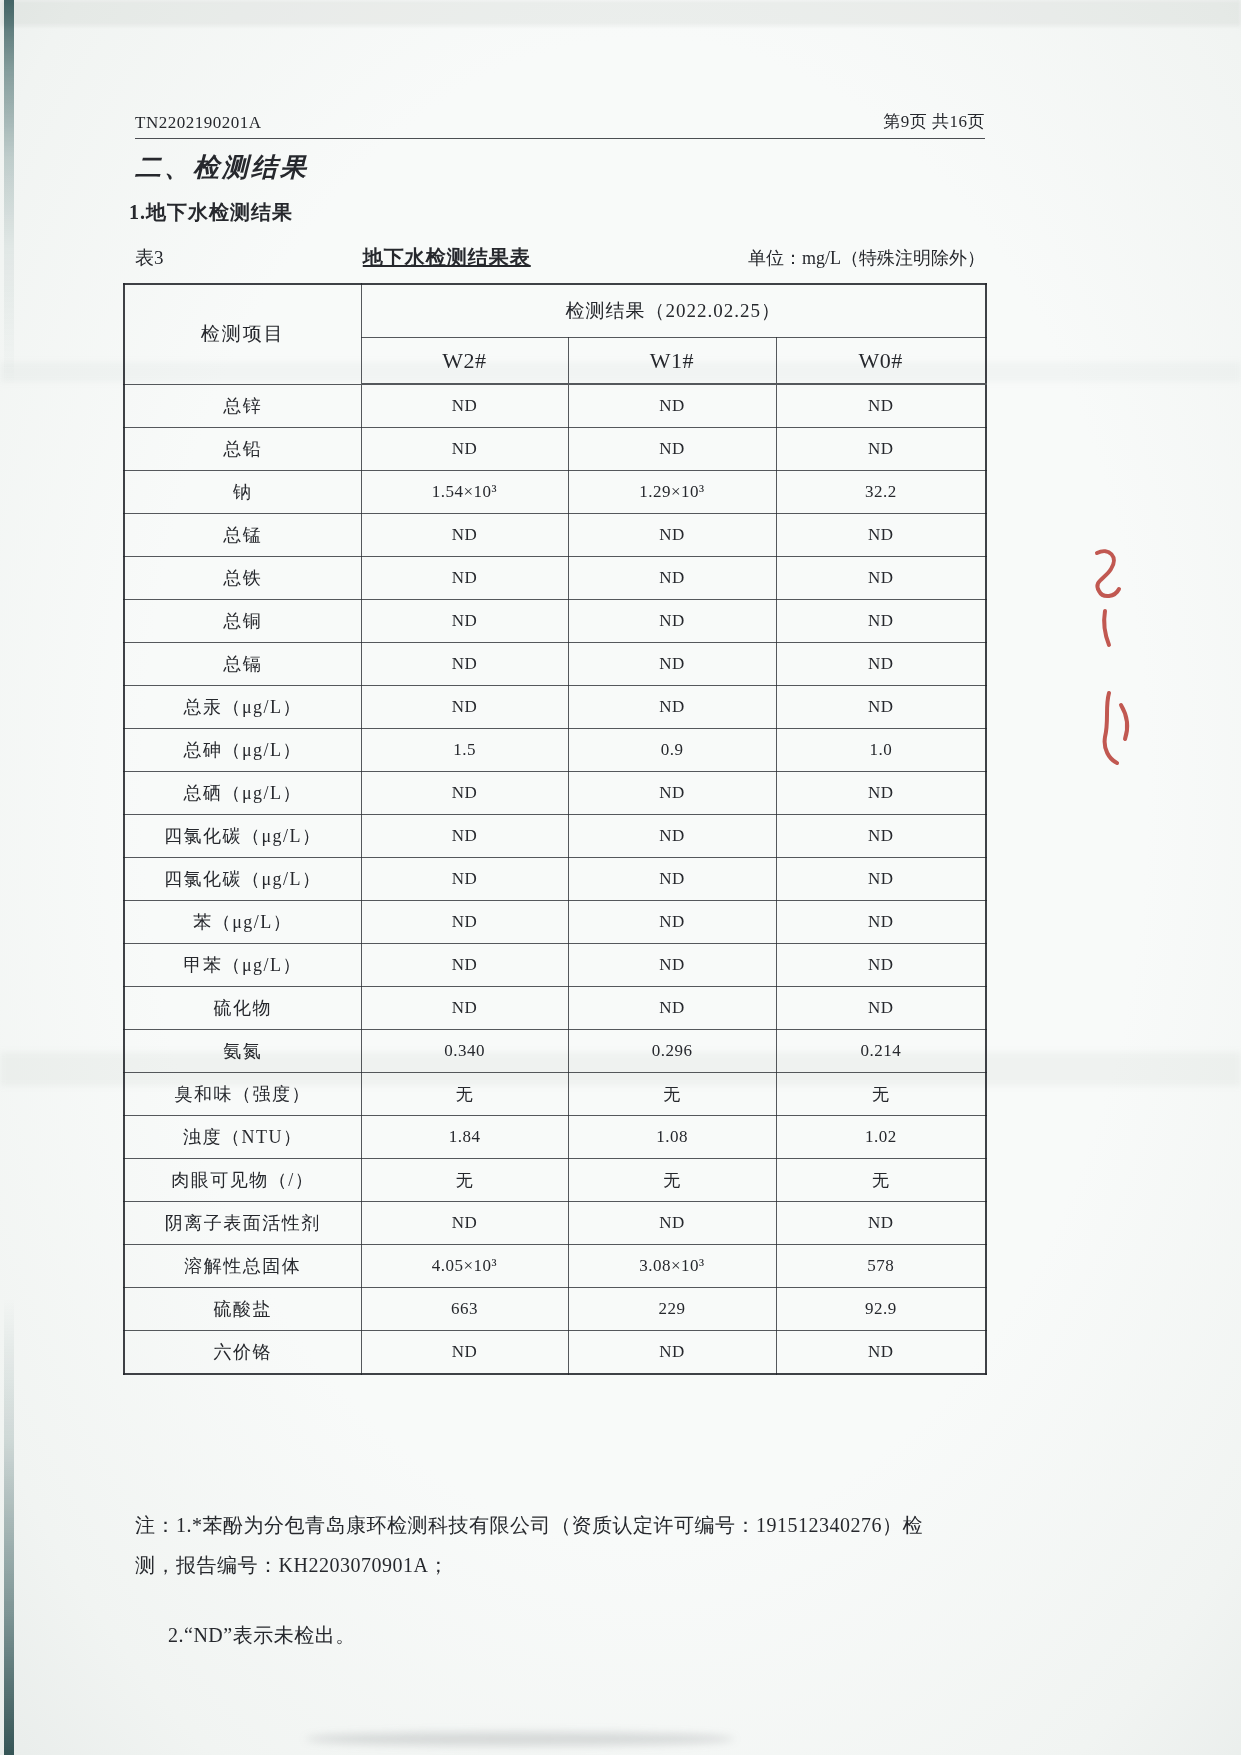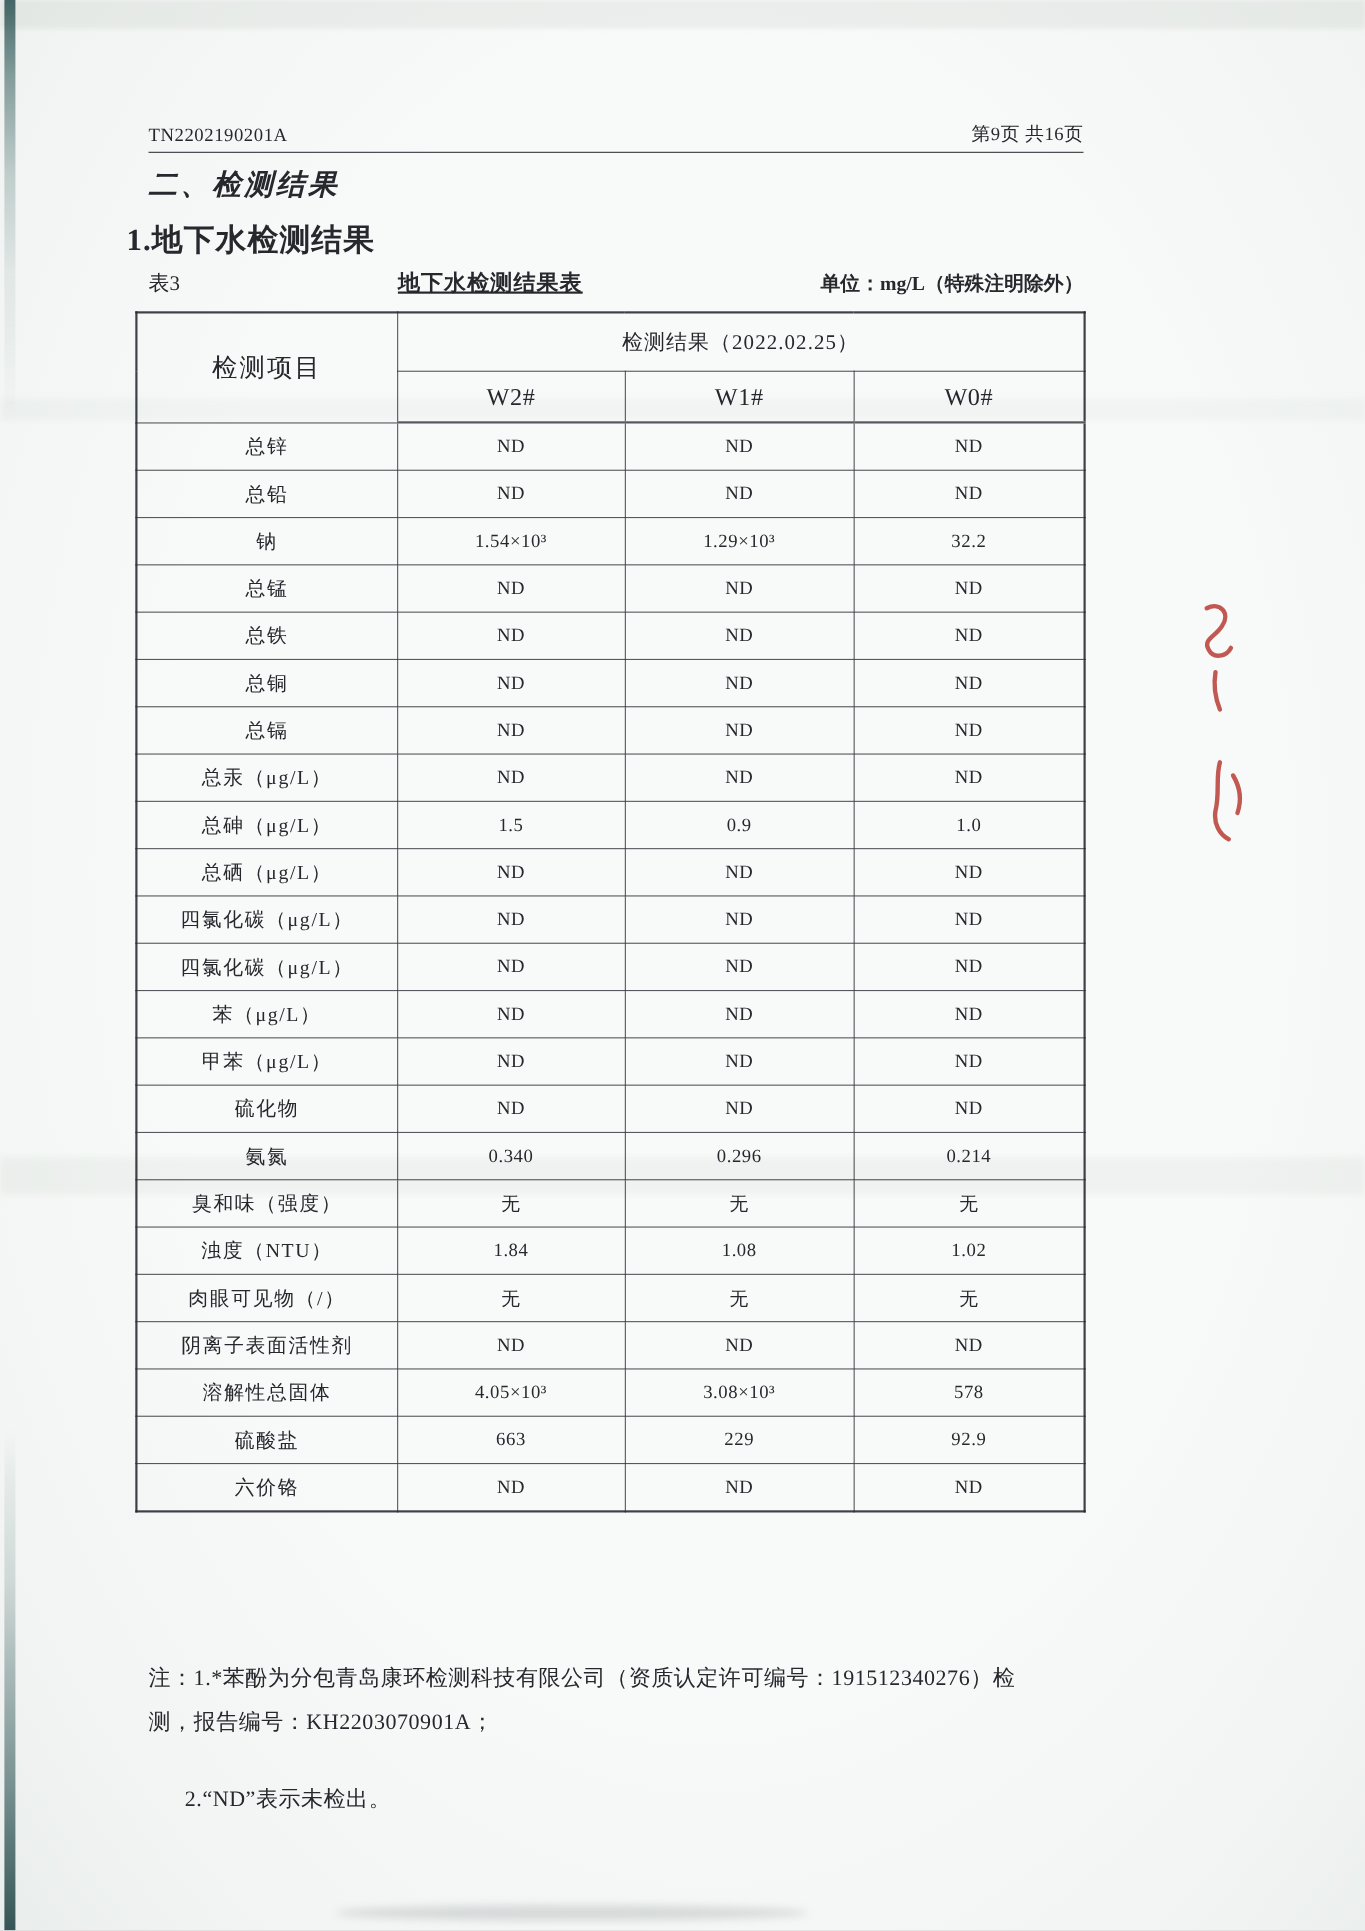--- a/index.html
+++ b/index.html
@@ -47,50 +47,50 @@
     display:flex; justify-content:space-between; align-items:flex-end;
     border-bottom:1.5px solid rgba(45,48,53,0.85);
     padding-bottom:5px;
     font-size:17px; letter-spacing:0.5px;gap:29px;
   }
   .titles .section {
     position:absolute; left:135px; top:150px;
     font-size:26px; font-weight:600; letter-spacing:3px;font-style:italic;
   }
   .titles .subsection {
-    position:absolute; left:115px; top:199px;
-    font-size:28px; font-weight:600; letter-spacing:1px;
+    position:absolute; left:129px; top:199px;
+    font-size:20px; font-weight:600; letter-spacing:1px;
   }
   .caption-row {
     position:absolute; left:135px; top:244px; width:850px;
     display:flex; justify-content:space-between; align-items:baseline;
   }
   .caption-row .cap-label { font-size:19px; }
   .caption-row .cap-title { font-size:20px; font-weight:600; letter-spacing:1px;text-decoration:underline; }
-  .caption-row .cap-unit  { font-size:18px; font-weight:700;margin-left:18px; }
+  .caption-row .cap-unit  { font-size:18px; font-weight:400;margin-left:18px; }
 
   
   table.results {
     position:absolute; left:123px; top:283px; width:862px;
     border-collapse:collapse;
     table-layout:fixed;
   }
   table.results col.c-item { width:237px; }
   table.results col.c-w2   { width:207px; }
   table.results col.c-w1   { width:208px; }
   table.results col.c-w0   { width:210px; }
   table.results th, table.results td {
     border:1px solid rgba(44,47,52,0.80);
     text-align:center; vertical-align:middle;
     font-weight:400; padding:0 4px;
     background:transparent;
   }
   table.results { border:2.5px solid rgba(36,39,44,0.88); }
   th.group-h { height:52px; font-size:19px; letter-spacing:1px; border-bottom-width:2px; }
-  th.item-h  { font-size:23px; letter-spacing:2px; }
+  th.item-h  { font-size:19px; letter-spacing:2px; }
   tr.col-row th { height:45px; font-size:22px; border-bottom-width:2px; letter-spacing:0.5px; }
   td.item { height:42px; font-size:18px; letter-spacing:1.5px; }
   td.val  { height:42px; font-size:17px; letter-spacing:0.5px; }
 
   
   .note-line1 { position:absolute; left:135px; top:1512px; width:870px; font-size:20px; letter-spacing:0.5px; }
   .note-line2 { position:absolute; left:135px; top:1552px; width:870px; font-size:20px; letter-spacing:0.5px; }
   .note-line3 { position:absolute; left:168px; top:1622px; width:700px; font-size:20px; letter-spacing:0.5px; }
 </style>
 </head>

